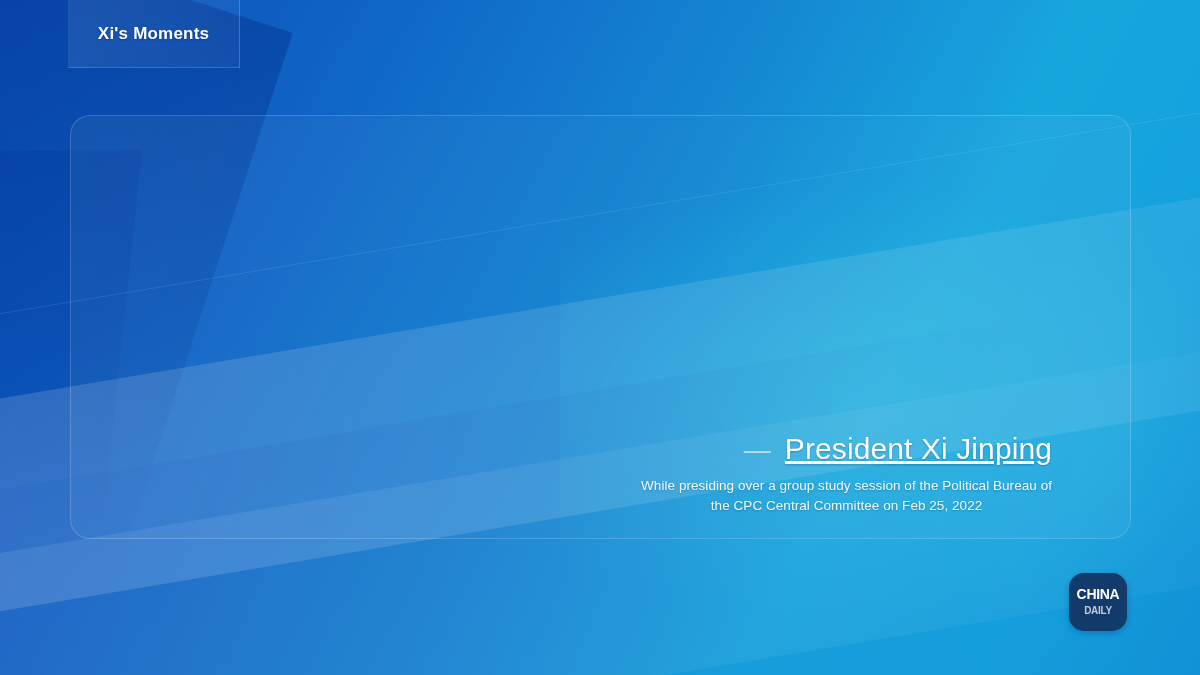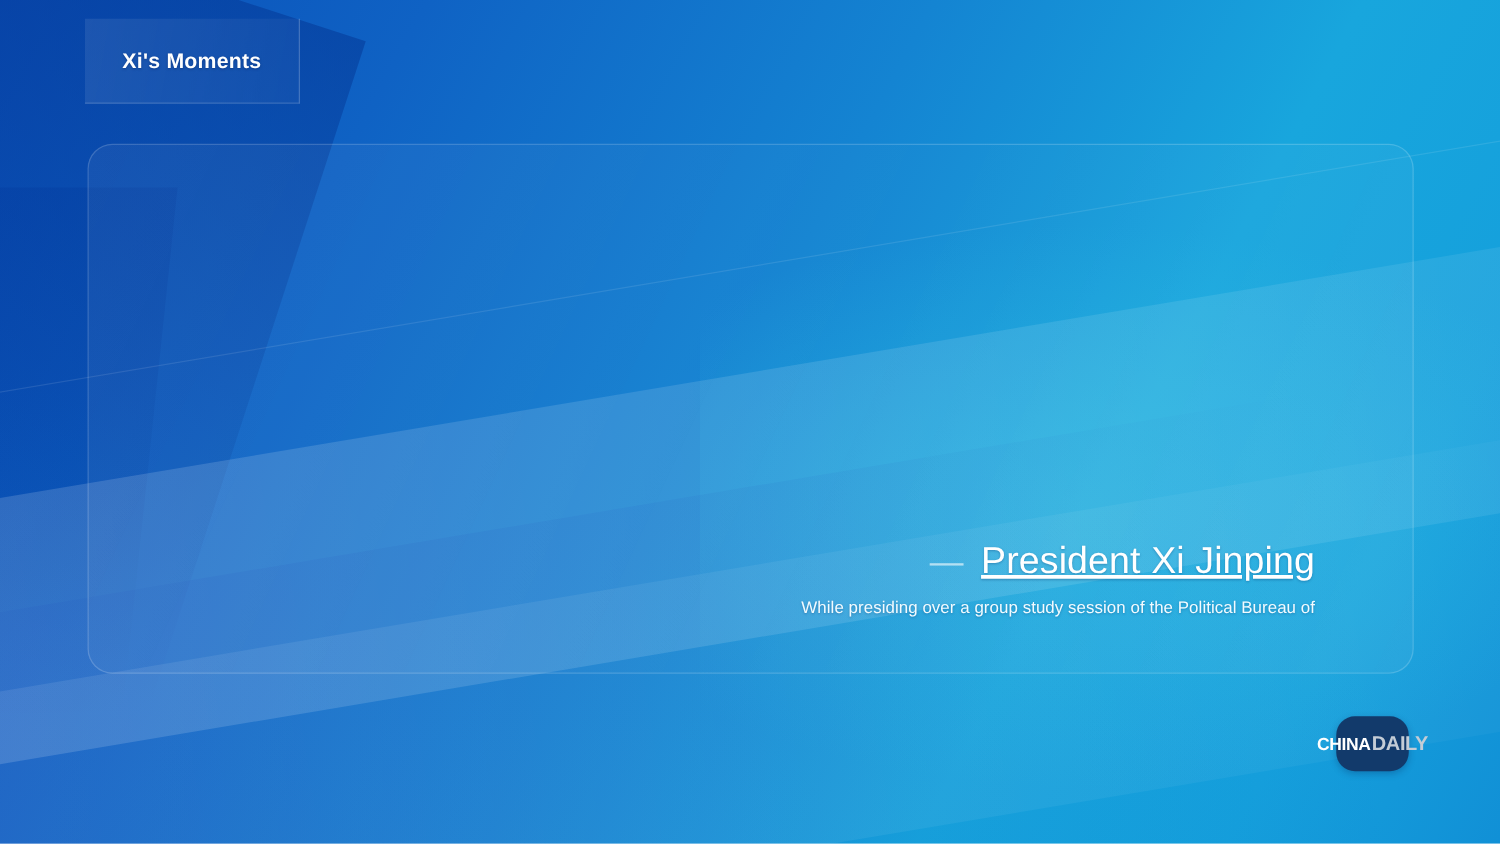--- a/index.html
+++ b/index.html
@@ -86,21 +86,21 @@
   
   .glow-cyan {
     right:-120px; top:170px;
     width:760px; height:470px;
     background:radial-gradient(ellipse at 40% 50%, rgba(40,190,228,.45), rgba(40,190,228,0) 68%);
   }
 
   
   #header-badge {
     position:absolute;
-    left:68px; top:15px;
+    left:68px; top:0;
     width:172px; height:68px;
     display:flex; align-items:center; justify-content:center;
     background:linear-gradient(100deg, rgba(255,255,255,.085), rgba(255,255,255,.03));
     border-right:1px solid rgba(255,255,255,.16);
     border-bottom:1px solid rgba(255,255,255,.16);
   }
   #header-badge .badge-text {
     color:#ffffff;
     font-size:17px;
     font-weight:bold;
@@ -165,39 +165,40 @@
     line-height:20px;
     letter-spacing:.05px;
     text-shadow:0 1px 2px rgba(0,40,95,.30);
     text-align:center;
   }
 
   
   #logo {
     position:absolute;
     left:1069px; top:573px;
-    width:58px; height:44px;
+    width:58px; height:58px;
     border-radius:15px;
     background:#123a6b;
     display:flex;
+    flex-direction:column;
     align-items:center;
     justify-content:center;
     gap:1px;
     box-shadow:0 2px 6px rgba(0,30,80,.28);
   }
   #logo .logo-top {
     color:#ffffff;
     font-size:14px;
     font-weight:bold;
     letter-spacing:-0.3px;
     line-height:15px;
   }
   #logo .logo-bottom {
     color:#c3ccd6;
-    font-size:16px;
+    font-size:10px;
     font-weight:bold;
     letter-spacing:-0.3px;
     line-height:15px;
   }
 </style>
 </head>
 <body>
 
 <div id="poster">
 
@@ -218,20 +219,21 @@
 
     <div id="attribution">
 
       <div id="attrib-line">
         <span class="em-dash">—</span>
         <span id="attrib-name">President Xi Jinping</span>
       </div>
 
       <div id="attrib-sub">
         <div>While presiding over a group study session of the Political Bureau of</div>
+        <div>the CPC Central Committee on Feb 25, 2022</div>
       </div>
 
     </div>
   </div>
 
   <div id="logo">
     <span class="logo-top">CHINA</span>
     <span class="logo-bottom">DAILY</span>
   </div>
 

